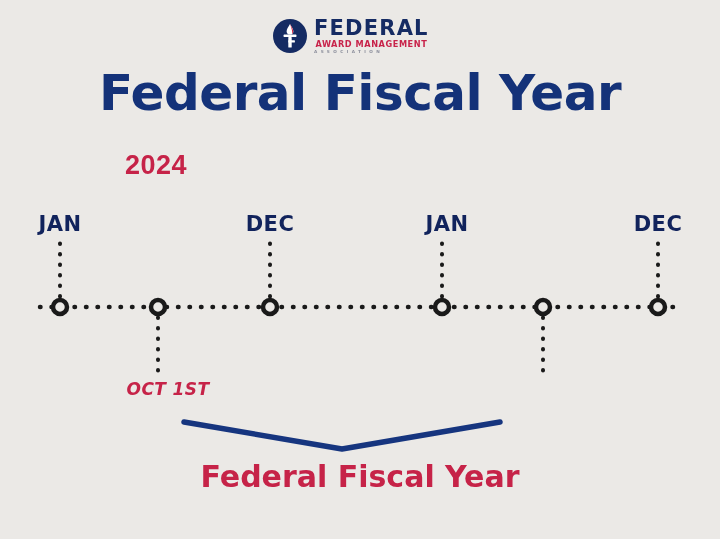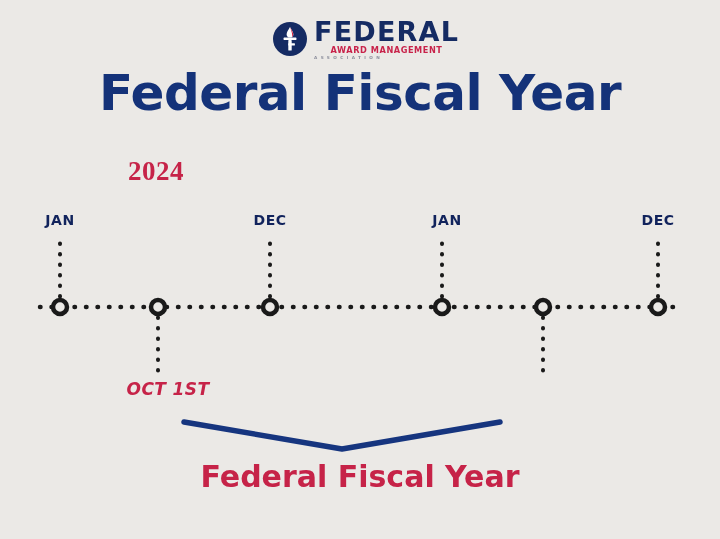--- a/index.html
+++ b/index.html
@@ -37,21 +37,21 @@
   }
   .logo-text {
     display: flex;
     flex-direction: column;
     justify-content: center;
     line-height: 1;
   }
   .logo-line1 {
     font-family: "DejaVu Sans", sans-serif;
     font-weight: bold;
-    font-size: 27px;
+    font-size: 21px;
     letter-spacing: 1.2px;
     color: #152b63;
   }
   .logo-line2 {
     font-family: "DejaVu Sans", sans-serif;
     font-weight: bold;
     font-size: 8.2px;
     letter-spacing: 0.55px;
     color: #c8234a;
     margin-top: 1px;
@@ -77,39 +77,39 @@
     font-weight: bold;
     font-size: 50px;
     letter-spacing: -0.5px;
     color: #143279;
     white-space: nowrap;
   }
 
   
   .year-label {
     position: absolute;
-    top: 156px;
-    font-family: Liberation Serif, serif;
+    top: 150px;
+    font-family: Liberation Sans, sans-serif;
     font-weight: bold;
     font-size: 27px;
     color: #c62348;
     letter-spacing: 0.5px;
     white-space: nowrap;
     transform: translateX(-50%);
   }
   .year-2024 { left: 156px; }
   .year-2025 { left: 546px; }
 
   
   .month-label {
     position: absolute;
     top: 212px;
     font-family: "DejaVu Sans", sans-serif;
     font-weight: bold;
-    font-size: 14px;
+    font-size: 21px;
     color: #11235c;
     letter-spacing: 0.5px;
     white-space: nowrap;
     transform: translateX(-50%);
   }
 
   
   .date-label {
     position: absolute;
     top: 379px;

